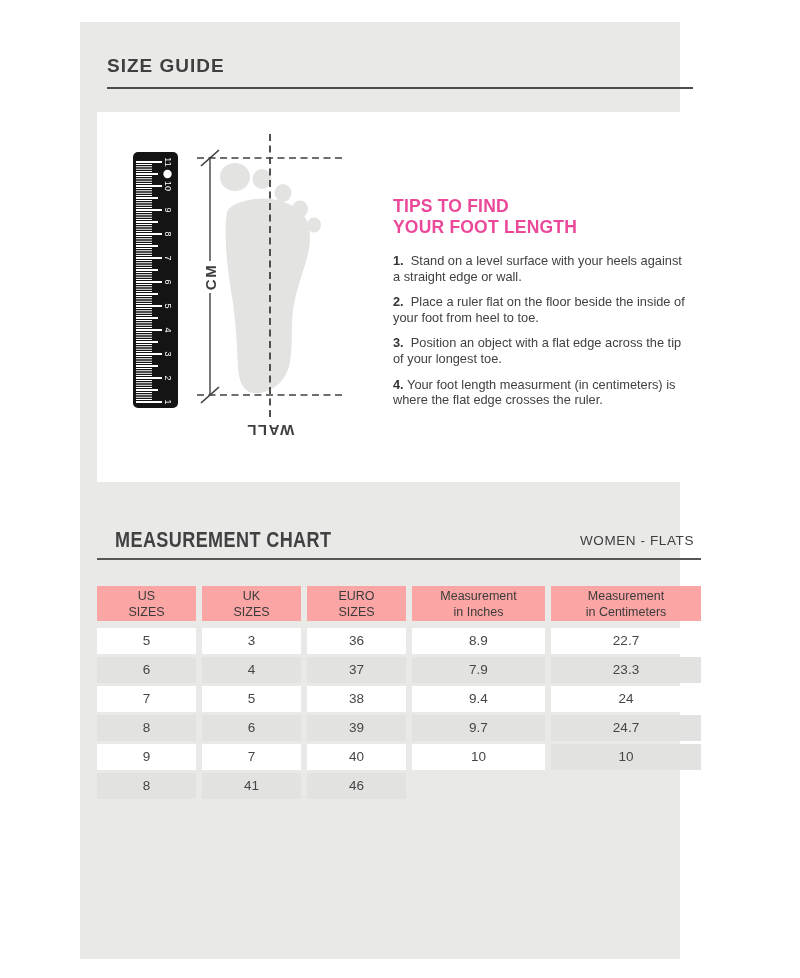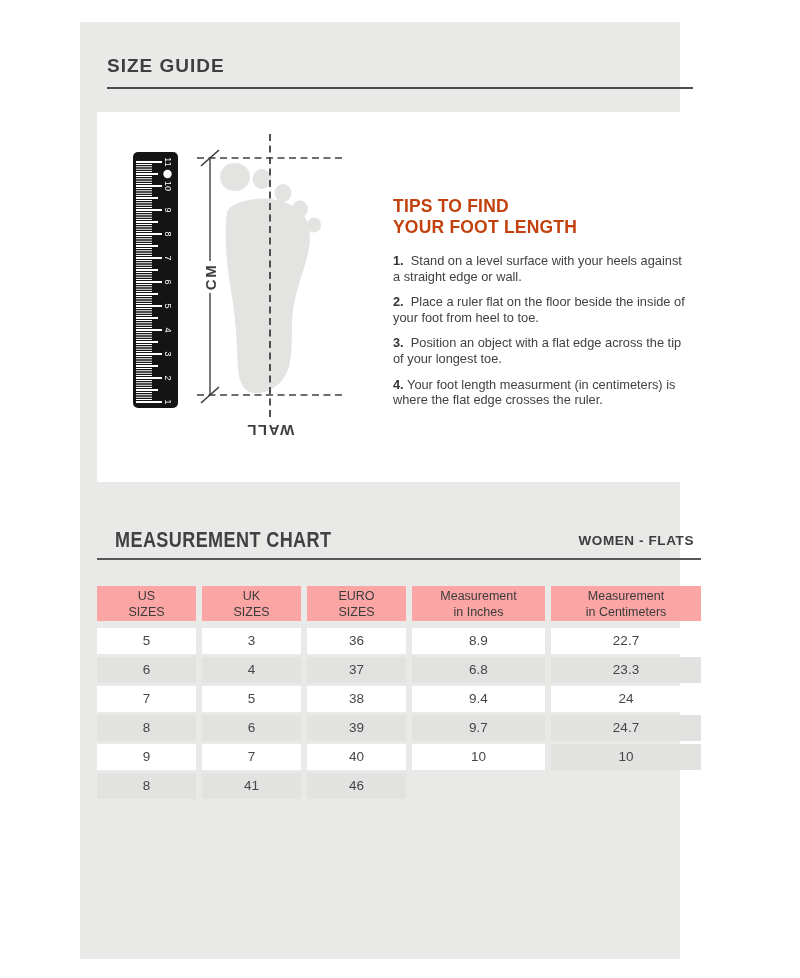--- a/index.html
+++ b/index.html
@@ -18,31 +18,31 @@
   
   .illus-box{position:absolute;left:17px;top:90px;width:604px;height:370px;background:#ffffff;}
   .illus-svg{position:absolute;left:0;top:0;}
   .illus-svg text{font-family:"Liberation Sans","DejaVu Sans",sans-serif;}
   .rn{fill:#ffffff;font-size:9px;text-anchor:middle;dominant-baseline:central;}
   .axis-label{fill:#3f3f3f;font-size:15px;font-weight:700;letter-spacing:1.5px;
     text-anchor:middle;dominant-baseline:central;}
 
   
   .tips{position:absolute;left:296px;top:84px;width:296px;color:#414141;}
-  .tips-heading{font-size:17.5px;font-weight:700;color:#c2410c;line-height:1.2;
+  .tips-heading{font-size:17.5px;font-weight:700;color:#ec4899;line-height:1.2;
     letter-spacing:.2px;margin:0 0 15px 0;}
   .tip{font-size:12.8px;line-height:1.22;margin:0 0 10px 0;}
   .tip b{font-weight:700;color:#333;}
 
   
   .mc-row{position:absolute;left:17px;top:503px;width:604px;height:32px;}
   .mc-title{position:absolute;left:18px;top:2px;font-size:22px;font-weight:700;color:#414141;
     transform:scaleX(0.82);transform-origin:left center;letter-spacing:.5px;white-space:nowrap;}
   .mc-category{position:absolute;right:7px;top:8px;font-size:13.5px;color:#3d3d3d;
-    letter-spacing:.6px;font-weight:bold;}
+    letter-spacing:.6px;}
   .mc-line{position:absolute;left:17px;top:536px;width:604px;height:2px;background:#565656;}
 
   
   .size-table{position:absolute;left:17px;top:564px;width:604px;}
   .thead,.tbody{display:grid;grid-template-columns:99px 99px 99px 133px 150px;column-gap:6px;}
   .thead{margin-bottom:7px;}
   .tbody{row-gap:3px;}
   .th{height:35px;background:#fca5a5;color:#3b3b3b;font-size:12.5px;line-height:1.28;
     display:flex;flex-direction:column;justify-content:center;text-align:center;}
   .td{height:26px;line-height:26px;text-align:center;font-size:13.5px;color:#464646;}
@@ -150,21 +150,21 @@
     <div class="tbody">
       <div class="td w">5</div>
       <div class="td w">3</div>
       <div class="td w">36</div>
       <div class="td w">8.9</div>
       <div class="td w">22.7</div>
 
       <div class="td g">6</div>
       <div class="td g">4</div>
       <div class="td g">37</div>
-      <div class="td g">6.8</div>
+      <div class="td g">7.9</div>
       <div class="td g">23.3</div>
 
       <div class="td w">7</div>
       <div class="td w">5</div>
       <div class="td w">38</div>
       <div class="td w">9.4</div>
       <div class="td w">24</div>
 
       <div class="td g">8</div>
       <div class="td g">6</div>

